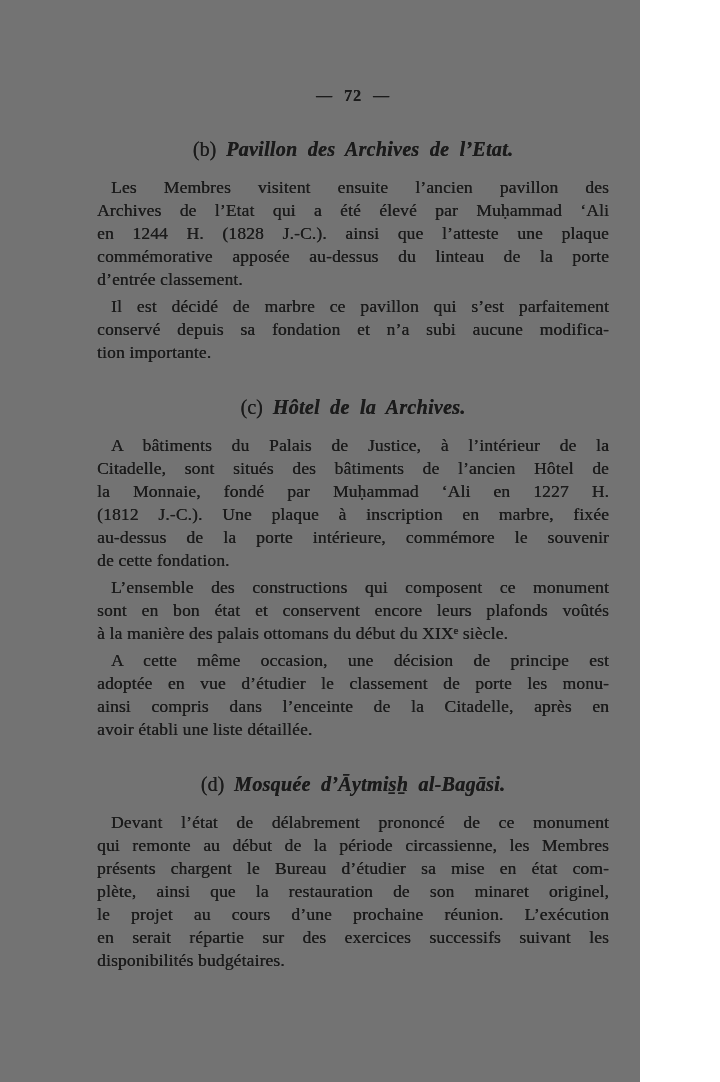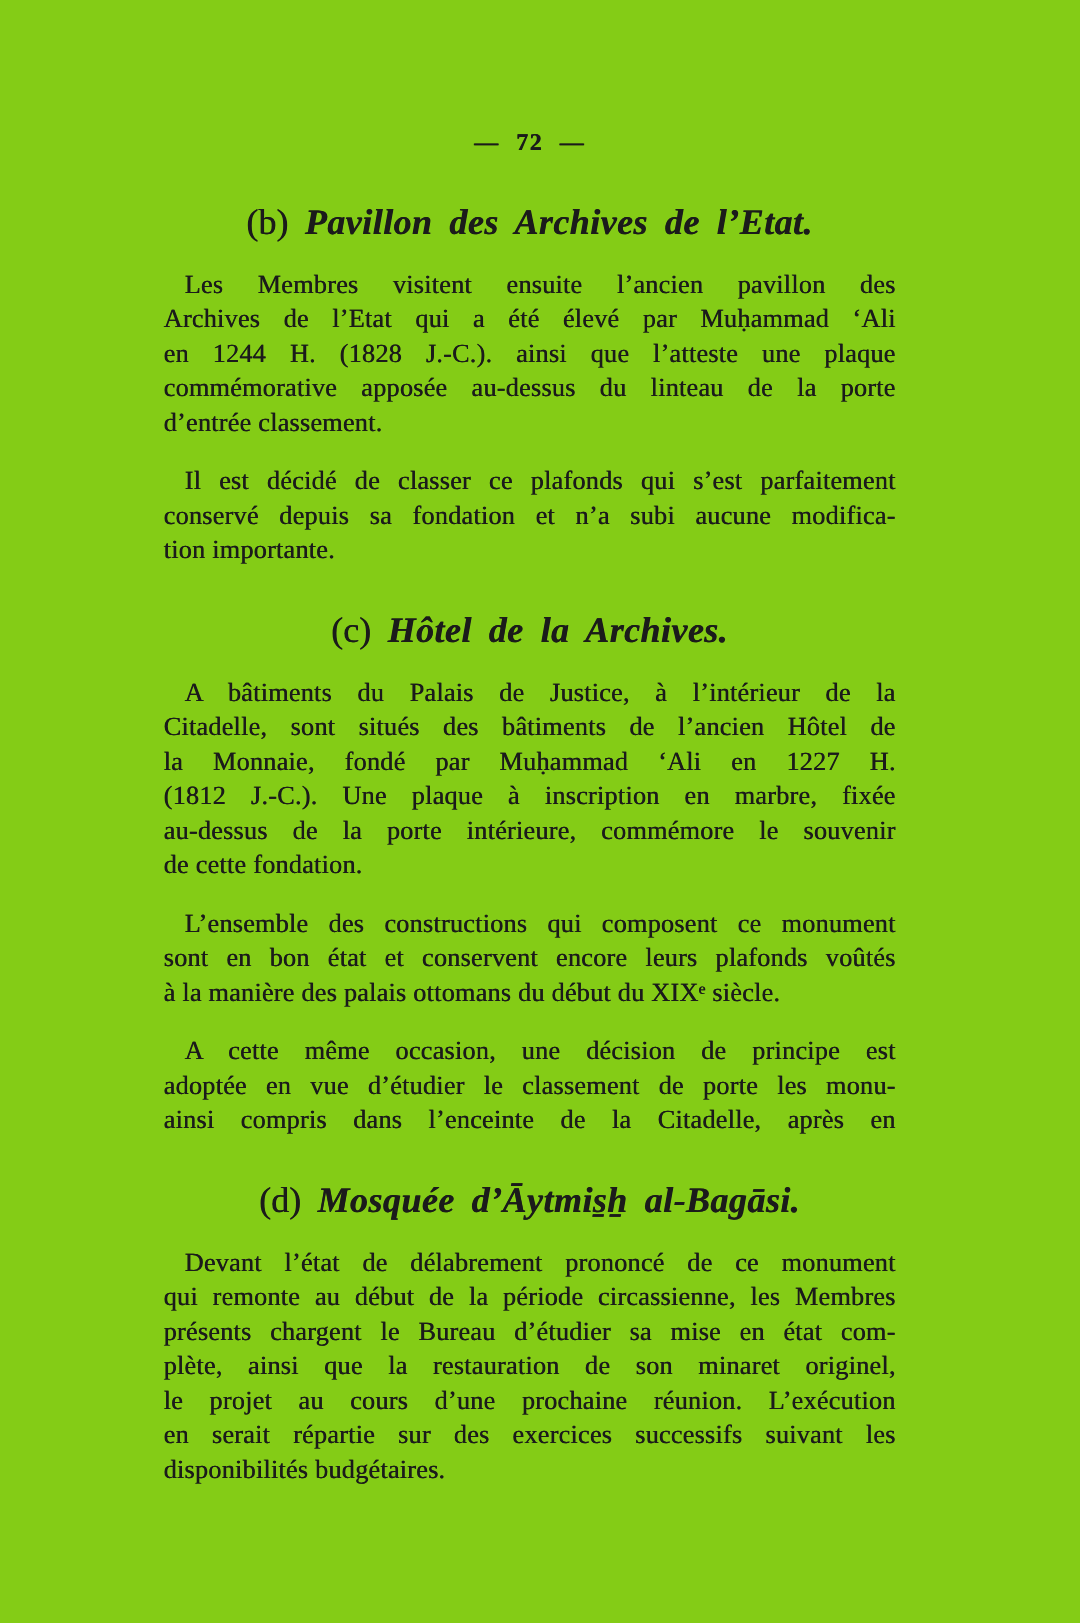--- a/index.html
+++ b/index.html
@@ -2,23 +2,23 @@
 <html><head>
 <meta charset="utf-8">
 <style>
   html, body {
     margin: 0;
     padding: 0;
     background: #ffffff;
   }
   .page {
     position: relative;
-    width: 720px;
+    width: 640px;
     height: 1082px;
-    background: #84cc16;
+    background: #737373;
     overflow: hidden;
     font-family: "Liberation Serif", "DejaVu Serif", serif;
     color: #1b1b1b;
   }
   .textblock {
     position: absolute;
     left: 93px;
     top: 86px;
     width: 520px;
   }
@@ -26,36 +26,36 @@
     text-align: center;
     font-weight: bold;
     font-size: 16px;
     letter-spacing: 1px;
     word-spacing: 6px;
     line-height: 20px;
     text-shadow: 0.3px 0 0 currentColor;
   }
   .heading {
     text-align: center;
-    font-size: 24px;
+    font-size: 20px;
     line-height: 26px;
     margin: 30px 0 14px 0;
     word-spacing: 5px;
     text-shadow: 0.3px 0 0 currentColor;
   }
   .h-label {
     font-style: normal;
   }
   .h-title {
     font-style: italic;
     font-weight: bold;
     letter-spacing: 0.3px;
   }
   .para {
-    margin: 16px;
+    margin: 4px;
   }
   .line {
     font-size: 17.5px;
     line-height: 23px;
     text-align: justify;
     text-align-last: justify;
     letter-spacing: 0.15px;
     text-shadow: 0.3px 0 0 currentColor;
   }
   .line.first {
@@ -74,21 +74,21 @@
     <div>
         <div class="heading"><span class="h-label">(b) </span><span class="h-title">Pavillon des Archives de l’Etat.</span></div>
         <div class="para">
           <div class="line first">Les Membres visitent ensuite l’ancien pavillon des</div>
           <div class="line">Archives de l’Etat qui a été élevé par Muḥammad ‘Ali</div>
           <div class="line">en 1244 H. (1828 J.-C.). ainsi que l’atteste une plaque</div>
           <div class="line">commémorative apposée au-dessus du linteau de la porte</div>
           <div class="line last">d’entrée classement.</div>
         </div>
         <div class="para">
-          <div class="line first">Il est décidé de classer ce plafonds qui s’est parfaitement</div>
+          <div class="line first">Il est décidé de marbre ce pavillon qui s’est parfaitement</div>
           <div class="line">conservé depuis sa fondation et n’a subi aucune modifica-</div>
           <div class="line last">tion importante.</div>
         </div>
         <div class="heading"><span class="h-label">(c) </span><span class="h-title">Hôtel de la Archives.</span></div>
         <div class="para">
           <div class="line first">A bâtiments du Palais de Justice, à l’intérieur de la</div>
           <div class="line">Citadelle, sont situés des bâtiments de l’ancien Hôtel de</div>
           <div class="line">la Monnaie, fondé par Muḥammad ‘Ali en 1227 H.</div>
           <div class="line">(1812 J.-C.).  Une plaque à inscription en marbre, fixée</div>
           <div class="line">au-dessus de la porte intérieure, commémore le souvenir</div>
@@ -96,20 +96,21 @@
         </div>
         <div class="para">
           <div class="line first">L’ensemble des constructions qui composent ce monument</div>
           <div class="line">sont en bon état et conservent encore leurs plafonds voûtés</div>
           <div class="line last">à la manière des palais ottomans du début du XIXᵉ siècle.</div>
         </div>
         <div class="para">
           <div class="line first">A cette même occasion, une décision de principe est</div>
           <div class="line">adoptée en vue d’étudier le classement de porte les monu-</div>
           <div class="line">ainsi compris dans l’enceinte de la Citadelle, après en</div>
+          <div class="line last">avoir établi une liste détaillée.</div>
         </div>
         <div class="heading"><span class="h-label">(d) </span><span class="h-title">Mosquée d’Āytmis̱ẖ al-Bagāsi.</span></div>
         <div class="para">
           <div class="line first">Devant l’état de délabrement prononcé de ce monument</div>
           <div class="line">qui remonte au début de la période circassienne, les Membres</div>
           <div class="line">présents chargent le Bureau d’étudier sa mise en état com-</div>
           <div class="line">plète, ainsi que la restauration de son minaret originel,</div>
           <div class="line">le projet au cours d’une prochaine réunion.  L’exécution</div>
           <div class="line">en serait répartie sur des exercices successifs suivant les</div>
           <div class="line last">disponibilités budgétaires.</div>

